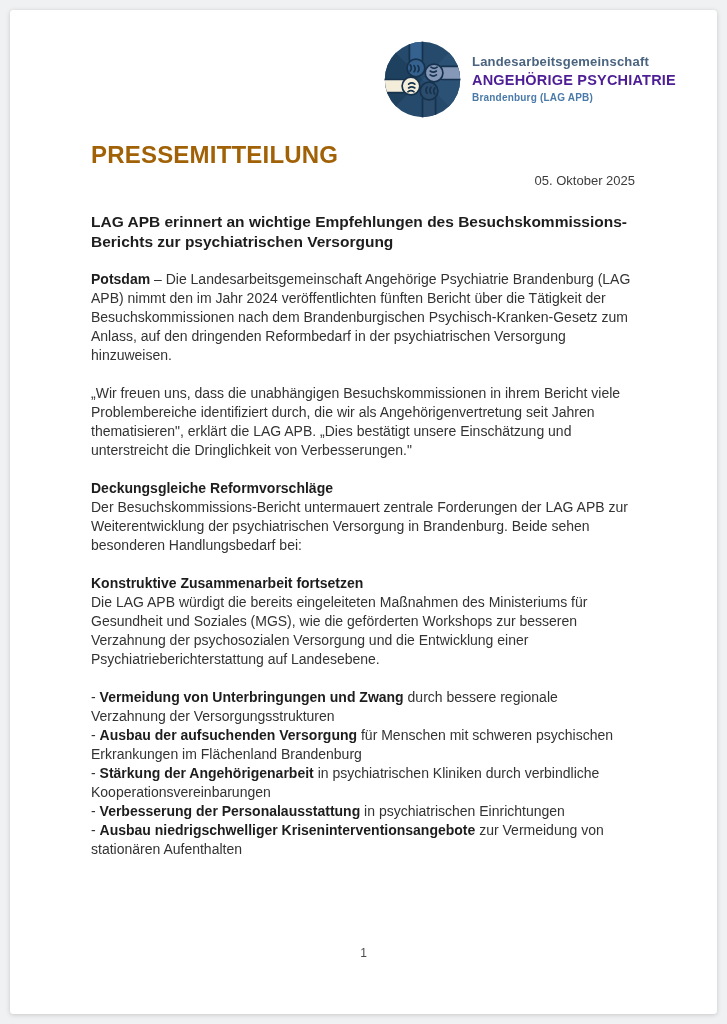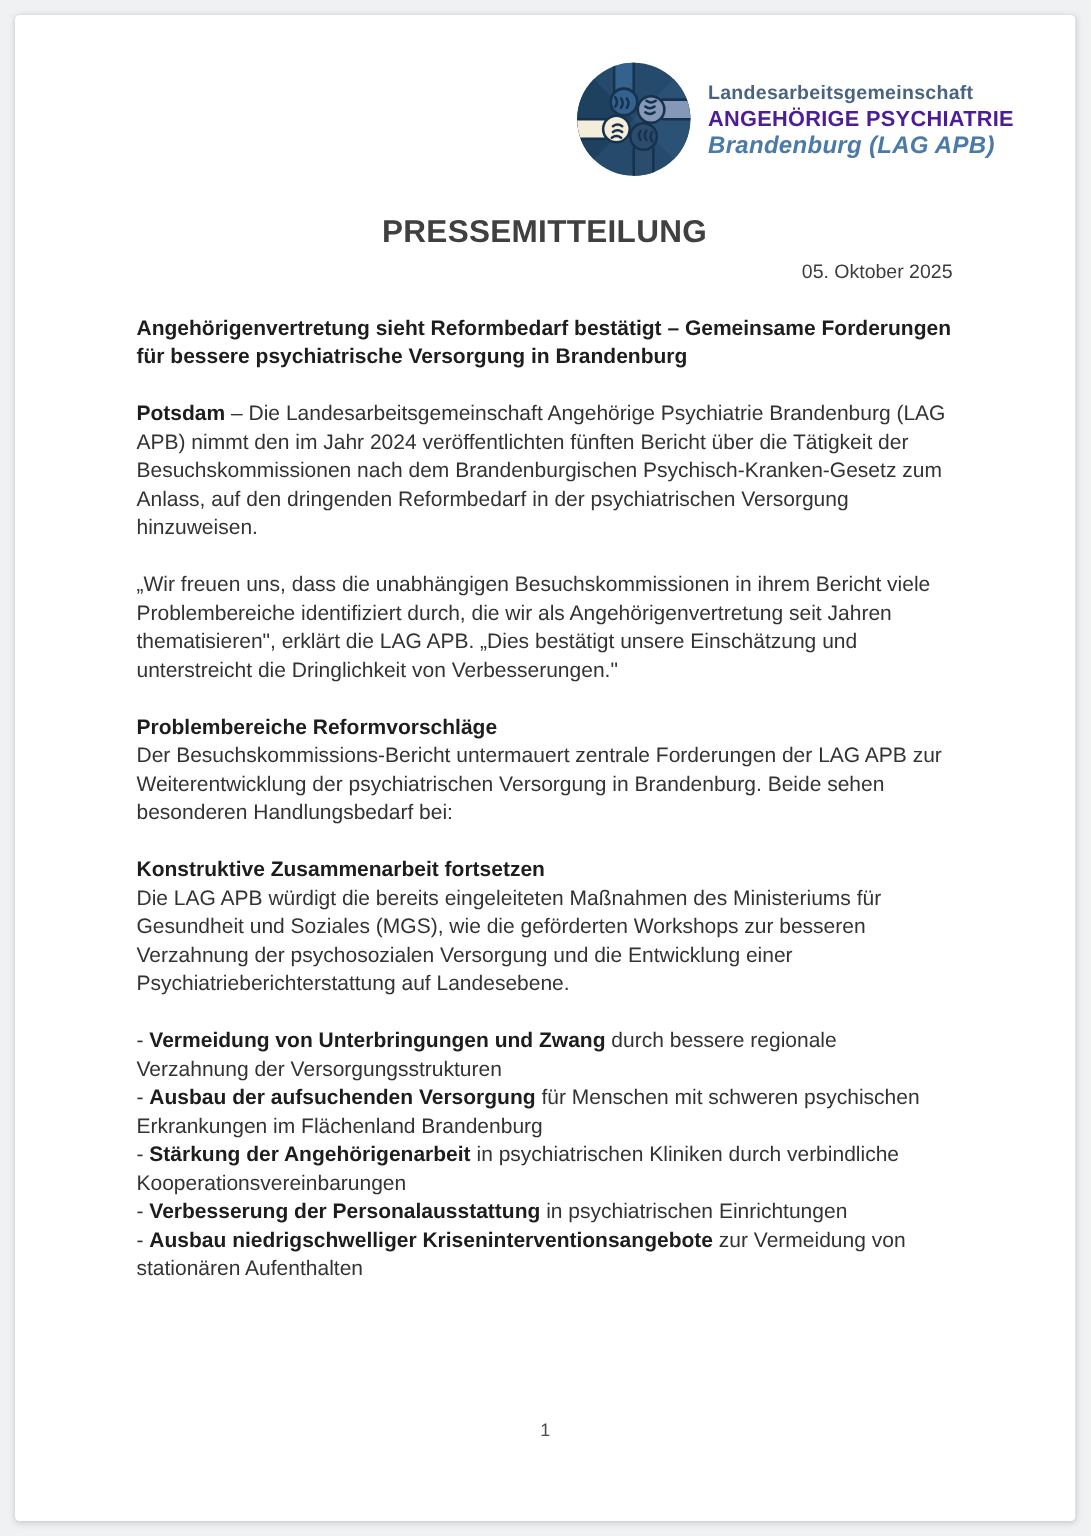--- a/index.html
+++ b/index.html
@@ -24,39 +24,38 @@
     top: 31px;
     left: 374px;
     display: flex;
     align-items: center;
     gap: 11px;
   }
   .logo-mark { width: 77px; height: 77px; flex: 0 0 auto; }
   .logo-text { display: flex; flex-direction: column; line-height: 18px; }
   .logo-line1 { font-size: 13px;   font-weight: bold; color: #4a6480; letter-spacing: 0.2px; }
   .logo-line2 { font-size: 14.5px; font-weight: bold; color: #4c1d95; letter-spacing: 0.2px; }
-  .logo-line3 { font-size: 16px; font-weight: bold; color: #4a7aa8; letter-spacing: 0.2px; font-style: italic; }
+  .logo-line3 { font-size: 10px; font-weight: bold; color: #4a7aa8; letter-spacing: 0.2px; }
   
   .content {
     position: absolute;
     top: 133px;
     left: 81px;
     right: 82px;
     color: #333333;
     font-size: 14px;
     line-height: 19px;
   }
   .doc-type {
     margin: 0;
-    font-size: 21px;
+    font-size: 24px;
     line-height: 24px;
     font-weight: bold;
-    color: #404040;
+    color: #a16207;
     letter-spacing: 0.2px;
-    text-align: center;
   }
   .doc-date { margin: 4px 0 0 0; font-size: 13px; color: #3c3c3c; text-align: right; }
   .blk { margin: 19px 0 0 0; }
   .headline {
     margin: 22px 0 0 0;
     font-size: 15.5px;
     line-height: 19.5px;
     font-weight: bold;
     color: #1d1d1d;
   }
@@ -130,33 +129,33 @@
       <span class="logo-line2">ANGEHÖRIGE PSYCHIATRIE</span>
       <span class="logo-line3">Brandenburg (LAG APB)</span>
     </div>
   </div>
 
   <div class="content">
 
     <h1 class="doc-type">PRESSEMITTEILUNG</h1>
     <p class="doc-date">05. Oktober 2025</p>
 
+    <h2 class="headline">LAG APB erinnert an wichtige Empfehlungen des Besuchskommissions-Berichts zur psychiatrischen Versorgung</h2>
 
-    <h3 class="subheadline">Angehörigenvertretung sieht Reformbedarf bestätigt – Gemeinsame Forderungen für bessere psychiatrische Versorgung in Brandenburg</h3>
 
     <div class="blk">
       <p class="para"><strong>Potsdam</strong><span> – Die Landesarbeitsgemeinschaft Angehörige Psychiatrie Brandenburg (LAG APB) nimmt den im Jahr 2024 veröffentlichten fünften Bericht über die Tätigkeit der Besuchskommissionen nach dem Brandenburgischen Psychisch-Kranken-Gesetz zum Anlass, auf den dringenden Reformbedarf in der psychiatrischen Versorgung hinzuweisen.</span></p>
     </div>
 
     <div class="blk">
       <p class="para">„Wir freuen uns, dass die unabhängigen Besuchskommissionen in ihrem Bericht viele Problembereiche identifiziert durch, die wir als Angehörigenvertretung seit Jahren thematisieren", erklärt die LAG APB. „Dies bestätigt unsere Einschätzung und unterstreicht die Dringlichkeit von Verbesserungen."</p>
     </div>
 
     <div class="blk">
-      <h4 class="sec-heading">Problembereiche Reformvorschläge</h4>
+      <h4 class="sec-heading">Deckungsgleiche Reformvorschläge</h4>
       <p class="para">Der Besuchskommissions-Bericht untermauert zentrale Forderungen der LAG APB zur Weiterentwicklung der psychiatrischen Versorgung in Brandenburg. Beide sehen besonderen Handlungsbedarf bei:</p>
     </div>
 
     <div class="blk">
       <h4 class="sec-heading">Konstruktive Zusammenarbeit fortsetzen</h4>
       <p class="para">Die LAG APB würdigt die bereits eingeleiteten Maßnahmen des Ministeriums für Gesundheit und Soziales (MGS), wie die geförderten Workshops zur besseren Verzahnung der psychosozialen Versorgung und die Entwicklung einer Psychiatrieberichterstattung auf Landesebene.</p>
     </div>
 
     <div class="blk">
       <ul class="demands">

